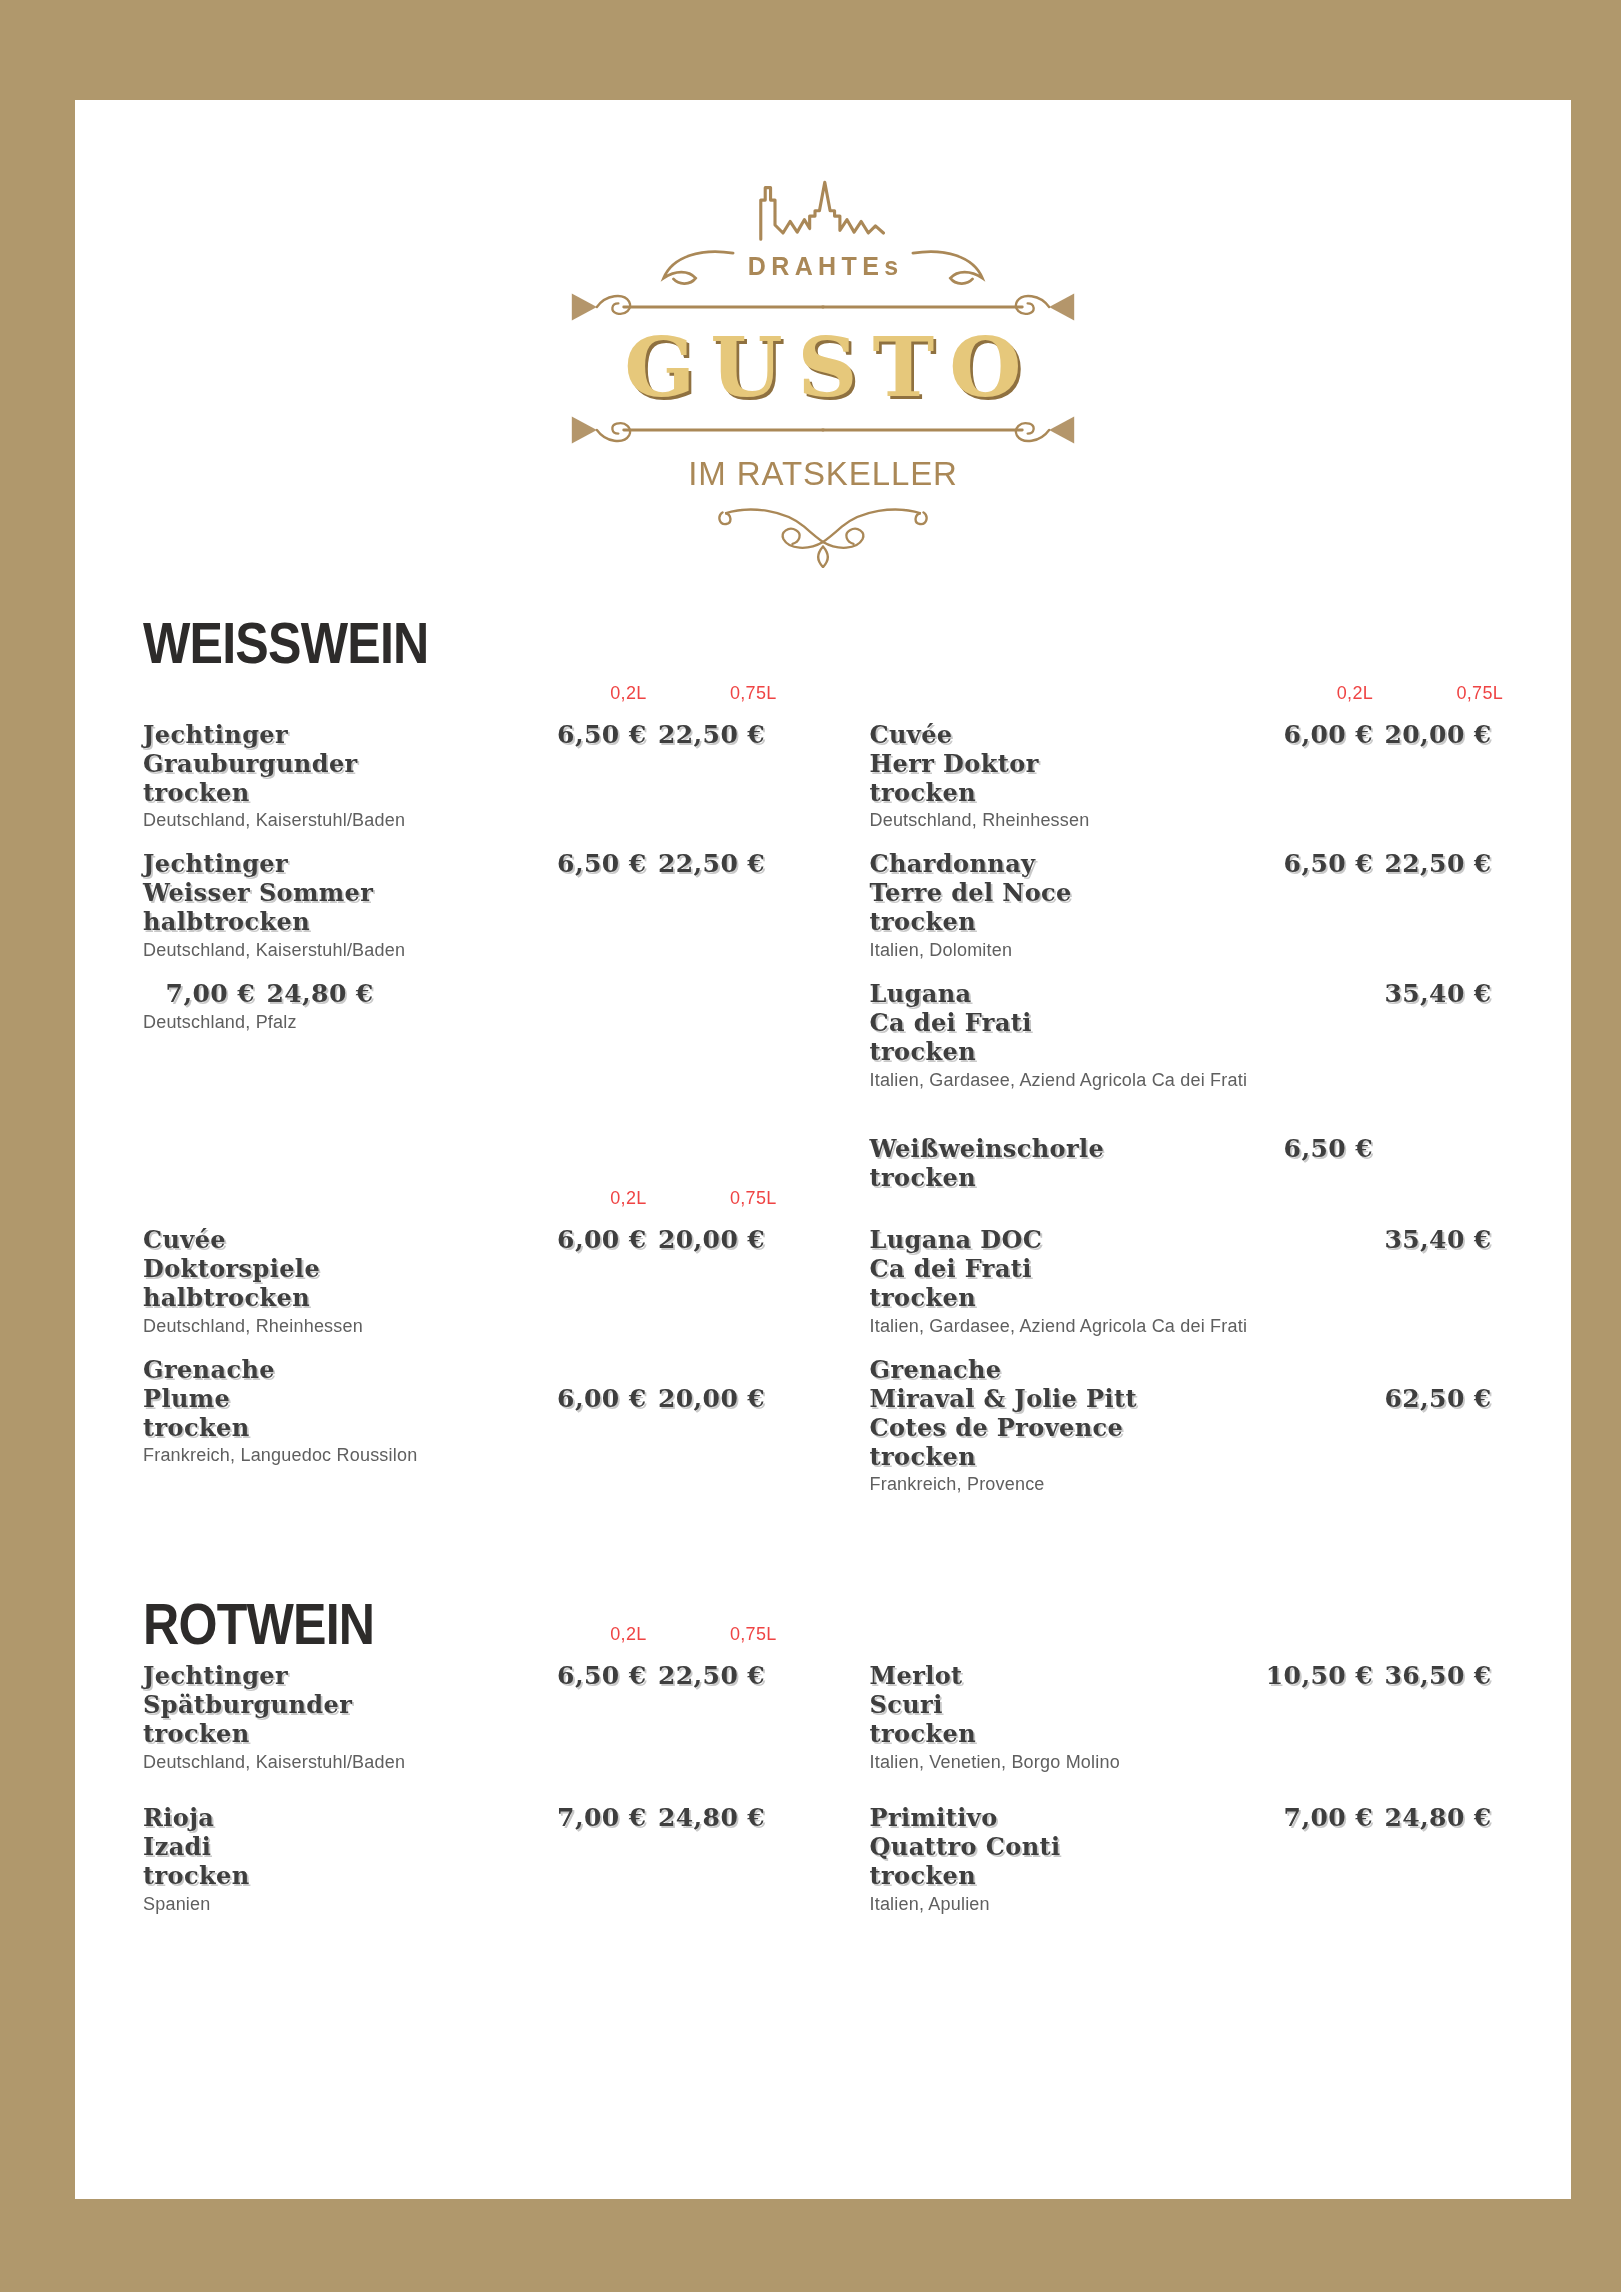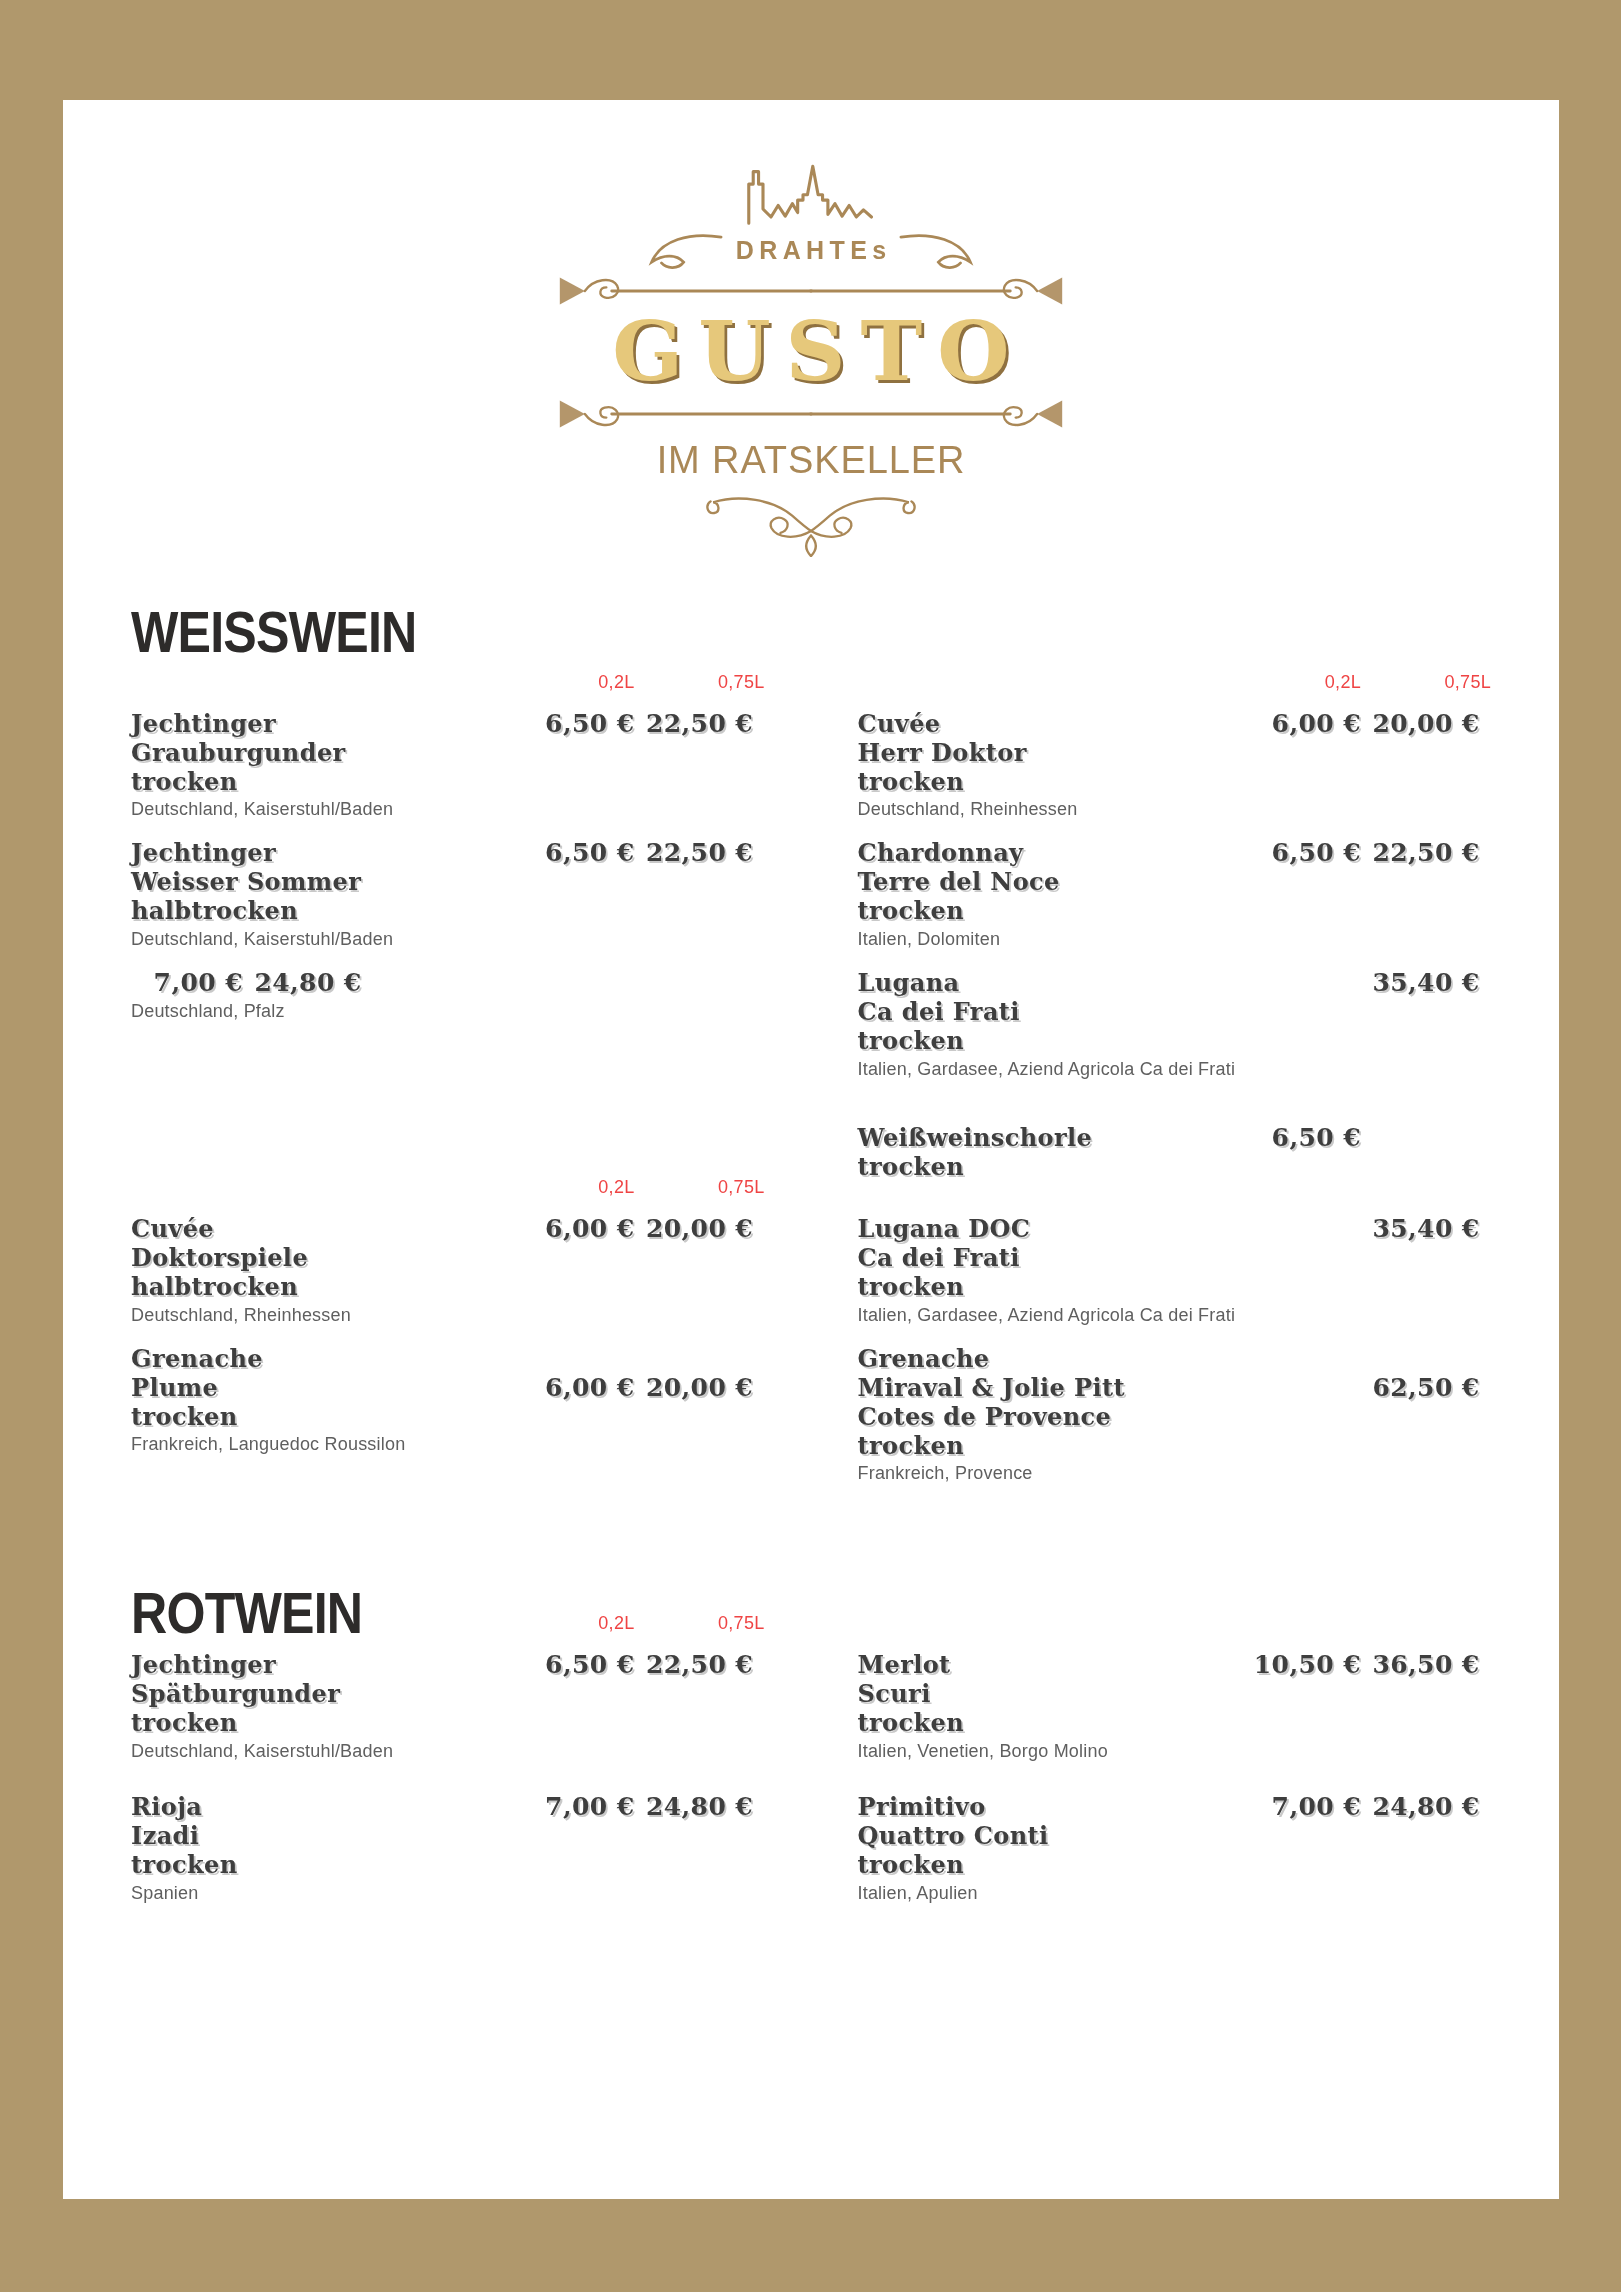--- a/index.html
+++ b/index.html
@@ -7,22 +7,23 @@
     width: 1622px; height: 2293px;
     box-sizing: border-box;
     background: #b0986c;
     padding: 100px 63px 94px 63px;
     font-family: "Liberation Sans", sans-serif;
   }
   .page {
     background: #ffffff;
     width: 100%; height: 100%;
     box-sizing: border-box;
-    padding: 0 68px;
+    padding: 16px 68px;
     overflow: hidden;
+    margin-left: 12px;
   }
 
   
   .logo {
     margin-top: 61px;
     display: flex; flex-direction: column; align-items: center;
     color: #aa8857;
   }
   .skyline { width: 140px; height: 64px; }
   .brand-row { display: flex; align-items: center; gap: 12.5px; margin-top: 5.4px; }
@@ -35,21 +36,21 @@
   .divider.flip { transform: scaleY(-1); }
   .wordmark {
     font-family: "DejaVu Serif", serif; font-weight: 700;
     font-size: 83px; line-height: 1.02;
     letter-spacing: 15px; margin-right: -15px;
     color: #e6c87b;
     text-shadow: 2.7px 2.7px 0 #8f7140;
     white-space: nowrap;
   }
   .subtitle {
-    font-size: 38px; font-weight: 500; letter-spacing: 0.9px;
+    font-size: 33px; font-weight: 500; letter-spacing: 0.9px;
     color: #aa8857; margin-top: 7.2px; white-space: nowrap;
   }
   .flourish { width: 226px; height: 70px; margin-top: 5.4px; }
 
   
   .section-weiss { margin-top: 48px; }
   .section-rose  { margin-top: 1.8px; }
   .section-rot   { margin-top: 84px; }
 
   .section-title {

